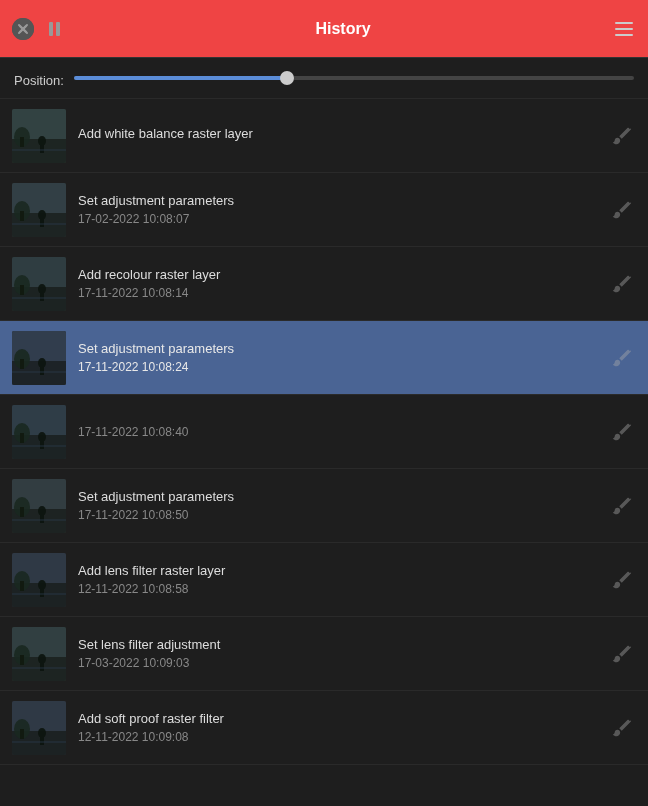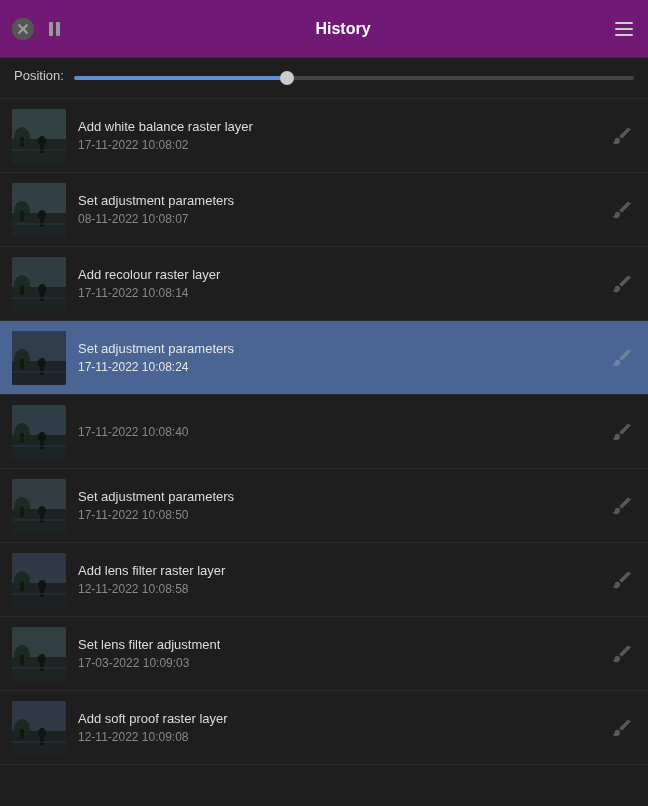--- a/index.html
+++ b/index.html
@@ -23,21 +23,21 @@
       display: flex;
       flex-direction: column;
       background: #1e1e1e;
     }
 
     .header {
       display: flex;
       align-items: center;
       padding: 0 12px;
       height: 58px;
-      background: #701a75;
+      background: #ef4444;
       border-bottom: 1px solid #333;
       flex-shrink: 0;
     }
 
     .header-close {
       width: 22px;
       height: 22px;
       border-radius: 50%;
       background: #555;
       display: flex;
@@ -90,21 +90,21 @@
       display: flex;
       align-items: center;
       justify-content: center;
       cursor: pointer;
       color: #cccccc;
       flex-shrink: 0;
     }
 
     .position-bar {
       display: flex;
-      align-items: flex-start;
+      align-items: flex-end;
       padding: 10px 14px;
       background: #1e1e1e;
       border-bottom: 1px solid #2a2a2a;
       flex-shrink: 0;
       gap: 10px;
     }
 
     .position-label {
       font-size: 13px;
       color: #cccccc;
@@ -299,21 +299,20 @@
       <rect x="8" y="28" width="4" height="10" fill="#111a10"></rect>
 
       <ellipse cx="30" cy="32" rx="4" ry="5" fill="#0d1510" opacity="0.95"></ellipse>
       <rect x="28" y="36" width="4" height="8" fill="#0d1510"></rect>
 
       <rect x="0" y="40" width="54" height="2" fill="#2a3a4a" opacity="0.4"></rect>
     </svg>
       </div>
       <div class="item-info">
         <div class="item-title">Add white balance raster layer</div>
-        <div class="item-time">17-11-2022 10:08:02</div>
       </div>
       <div class="item-icon">
         <svg class="brush-icon" viewBox="0 0 24 24" xmlns="http://www.w3.org/2000/svg">
       <path d="M7 14c-1.66 0-3 1.34-3 3 0 1.31-1.16 2-2 2 .92 1.22 2.49 2 4 2 2.21 0 4-1.79 4-4 0-1.66-1.34-3-3-3zm13.71-9.37l-1.34-1.34c-.39-.39-1.02-.39-1.41 0L9 12.25 11.75 15l9.96-9.96c.39-.39.39-1.02 0-1.41z" fill="#aaaaaa"></path>
     </svg>
       </div>
     </div>
       <div class="history-item">
       <div class="thumbnail">
         <svg viewBox="0 0 54 54" xmlns="http://www.w3.org/2000/svg">
@@ -326,21 +325,21 @@
       <rect x="8" y="28" width="4" height="10" fill="#111a10"></rect>
 
       <ellipse cx="30" cy="32" rx="4" ry="5" fill="#0d1510" opacity="0.95"></ellipse>
       <rect x="28" y="36" width="4" height="8" fill="#0d1510"></rect>
 
       <rect x="0" y="40" width="54" height="2" fill="#2a3a4a" opacity="0.4"></rect>
     </svg>
       </div>
       <div class="item-info">
         <div class="item-title">Set adjustment parameters</div>
-        <div class="item-time">08-11-2022 10:08:07</div>
+        <div class="item-time">17-02-2022 10:08:07</div>
       </div>
       <div class="item-icon">
         <svg class="brush-icon" viewBox="0 0 24 24" xmlns="http://www.w3.org/2000/svg">
       <path d="M7 14c-1.66 0-3 1.34-3 3 0 1.31-1.16 2-2 2 .92 1.22 2.49 2 4 2 2.21 0 4-1.79 4-4 0-1.66-1.34-3-3-3zm13.71-9.37l-1.34-1.34c-.39-.39-1.02-.39-1.41 0L9 12.25 11.75 15l9.96-9.96c.39-.39.39-1.02 0-1.41z" fill="#aaaaaa"></path>
     </svg>
       </div>
     </div>
       <div class="history-item">
       <div class="thumbnail">
         <svg viewBox="0 0 54 54" xmlns="http://www.w3.org/2000/svg">
@@ -513,21 +512,21 @@
       <ellipse cx="10" cy="28" rx="8" ry="10" fill="#1a2820" opacity="0.9"></ellipse>
       <rect x="8" y="28" width="4" height="10" fill="#111a10"></rect>
 
       <ellipse cx="30" cy="32" rx="4" ry="5" fill="#0d1510" opacity="0.95"></ellipse>
       <rect x="28" y="36" width="4" height="8" fill="#0d1510"></rect>
 
       <rect x="0" y="40" width="54" height="2" fill="#2a3a4a" opacity="0.4"></rect>
     </svg>
       </div>
       <div class="item-info">
-        <div class="item-title">Add soft proof raster layer</div>
+        <div class="item-title">Add soft proof raster filter</div>
         <div class="item-time">12-11-2022 10:09:08</div>
       </div>
       <div class="item-icon">
         <svg class="brush-icon" viewBox="0 0 24 24" xmlns="http://www.w3.org/2000/svg">
       <path d="M7 14c-1.66 0-3 1.34-3 3 0 1.31-1.16 2-2 2 .92 1.22 2.49 2 4 2 2.21 0 4-1.79 4-4 0-1.66-1.34-3-3-3zm13.71-9.37l-1.34-1.34c-.39-.39-1.02-.39-1.41 0L9 12.25 11.75 15l9.96-9.96c.39-.39.39-1.02 0-1.41z" fill="#aaaaaa"></path>
     </svg>
       </div>
     </div>
     </div>
 

